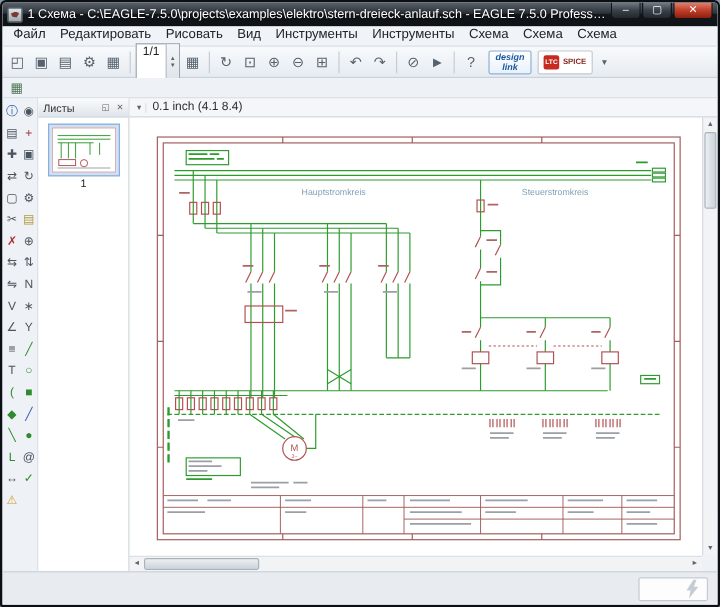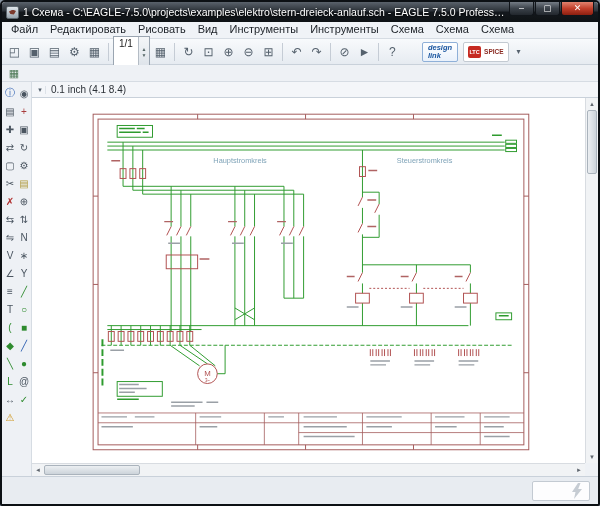--- a/index.html
+++ b/index.html
@@ -65,24 +65,24 @@
     border:1px solid #9aa5b1;
     justify-content:space-between;
   }
   .combo .val { font-size:10px; padding:1px 5px 0 5px; min-width:22px; color:#222; }
   .combo .spin {
     display:flex; flex-direction:column; justify-content:center;
     background:linear-gradient(#f4f6f8,#dde3e9); border-left:1px solid #b4bcc5;
     width:11px; font-size:5px; line-height:6px; text-align:center; color:#566;
   }
   .dlink {
-    height:20px; margin-left:19px; border:1px solid #8fb0d8;
+    height:20px; margin-left:4px; border:1px solid #8fb0d8;
     background:linear-gradient(#ffffff,#e9f1fb); border-radius:2px;
     padding:1px 5px; display:flex; flex-direction:column; justify-content:center;
-    font-size:7.5px; line-height:7.5px; color:#1a56a0; font-style:italic; font-weight:bold;
+    font-size:7.5px; line-height:7.5px; color:#1a56a0; font-style:italic; font-weight:bold;align-items:center;
   }
   .ltc {
     height:20px; margin-left:4px; border:1px solid #c3cad2; background:#fff;
     border-radius:2px; display:flex; align-items:center; gap:3px; padding:0 4px;
   }
   .ltc-logo {
     width:13px; height:12px; background:#c62a21; border-radius:2px; color:#fff;
     font-size:5.5px; font-weight:bold; display:flex; align-items:center; justify-content:center;
   }
   .ltc-label { font-size:6.5px; color:#8a2a22; font-weight:bold; }
@@ -371,20 +371,41 @@
           <span>↔</span>
         </div>
         <div class="tool" style="color: rgb(46, 139, 46);">
           <span>✓</span>
         </div>
         <div class="tool" style="color: rgb(207, 155, 42);">
           <span>⚠</span>
         </div>
       </div>
 
+    <div class="sheets">
+      <div class="sheets-header">
+        <span>Листы</span>
+        <span class="hspace"></span>
+        <span class="phbtn">◱</span>
+        <span class="phbtn">✕</span>
+      </div>
+      <div class="sheets-body">
+        <div class="thumb">
+          <svg width="54" height="38" viewBox="0 0 54 38">
+            <rect x="0.5" y="0.5" width="53" height="37" fill="#ffffff" stroke="#c8a0a0"></rect>
+            <path d="M5,7 h44 M5,10 h44 M5,13 h30" stroke="#2e9b2e" fill="none" stroke-width="0.8"></path>
+            <path d="M8,13 v13 M14,13 v13 M20,13 v13 M32,13 v10 M40,13 v10" stroke="#2e9b2e" fill="none" stroke-width="0.8"></path>
+            <rect x="6" y="27" width="14" height="5" fill="none" stroke="#b05050" stroke-width="0.8"></rect>
+            <circle cx="27" cy="30" r="3" fill="none" stroke="#b05050" stroke-width="0.8"></circle>
+            <path d="M5,34 h44" stroke="#9aa0a6" stroke-width="0.8"></path>
+          </svg>
+        </div>
+        <div class="thumb-label">1</div>
+      </div>
+    </div>
 
     <div class="canvas-col">
       <div class="coordbar">
         <span class="marker-btn">▾</span>
         <span>0.1 inch (4.1 8.4)</span>
       </div>
       <div class="canvas-wrap">
         <div class="drawing">
           <svg viewBox="0 0 466 372" preserveAspectRatio="xMidYMid meet">
 

